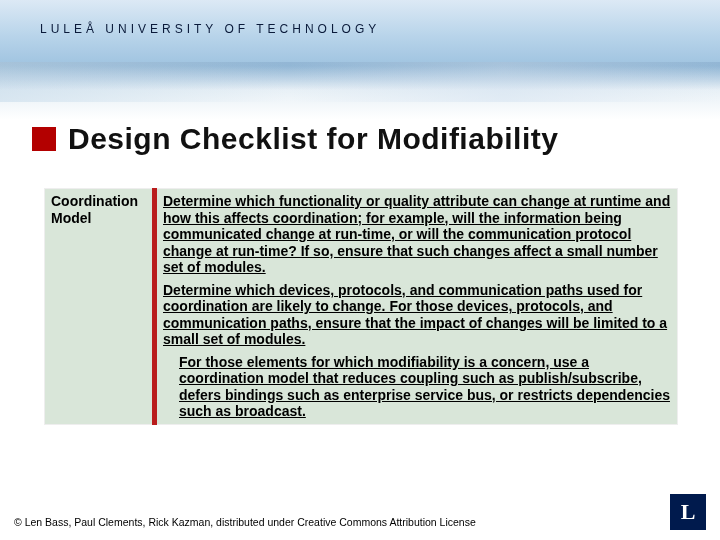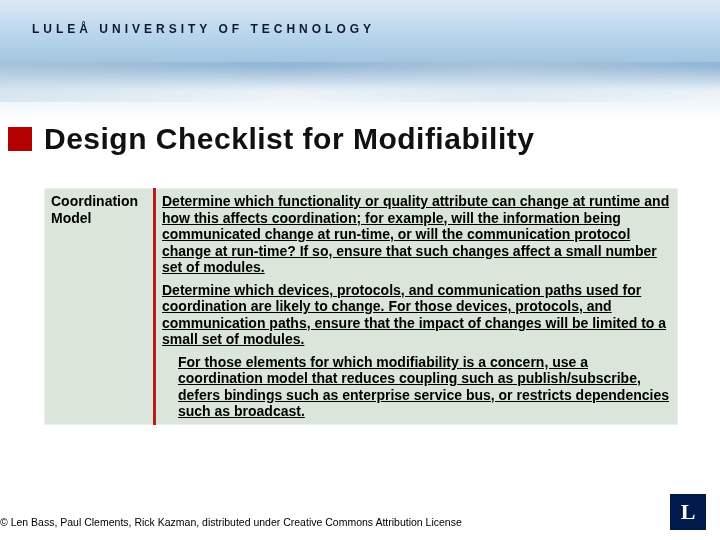--- a/index.html
+++ b/index.html
@@ -21,34 +21,34 @@
     content: "";
     position: absolute;
     left: 0; right: 0; bottom: 18px;
     height: 40px;
     background: linear-gradient(to bottom, rgba(60,100,140,0.15), rgba(255,255,255,0) 70%),
                 linear-gradient(to right, rgba(200,220,235,0.6), rgba(255,255,255,0) 40%, rgba(210,225,240,0.5) 70%, rgba(255,255,255,0));
   }
   .uni {
     position: absolute;
     top: 22px;
-    left: 32px;
+    left: 40px;
     letter-spacing: 4px;
     font-size: 12px;
     color: #0a1a3a;
-    font-weight: 700;
+    font-weight: 400;
   }
   .title-row {
     position: absolute;
     top: 122px;
     left: 0;
     right: 0;
     display: flex;
     align-items: center;
-    padding-left: 8px;
+    padding-left: 32px;
   }
   .red-box {
     width: 24px;
     height: 24px;
     background: #b30000;
     margin-right: 12px;
     flex-shrink: 0;
   }
   .title {
     font-family: "Arial Black", Arial, sans-serif;
@@ -72,28 +72,28 @@
     border: 1px solid #eeeeee;
     vertical-align: top;
     padding: 4px 6px;
     font-size: 14px;
     font-weight: bold;
     color: #000;
     line-height: 1.18;
   }
   td.label {
     width: 110px;
-    border-right: 3px solid #b91c1c;
+    border-right: 5px solid #b91c1c;
   }
   .para { margin-bottom: 6px; text-decoration: underline; }
   .para:last-child { margin-bottom: 0; margin-left: 16px; }
   .footer {
     position: absolute;
     bottom: 12px;
-    left: 0;
+    left: 14px;
     font-size: 10.5px;
     color: #000;
   }
   .logo {
     position: absolute;
     bottom: 10px;
     right: 14px;
     width: 36px;
     height: 36px;
     background: #001a4d;

